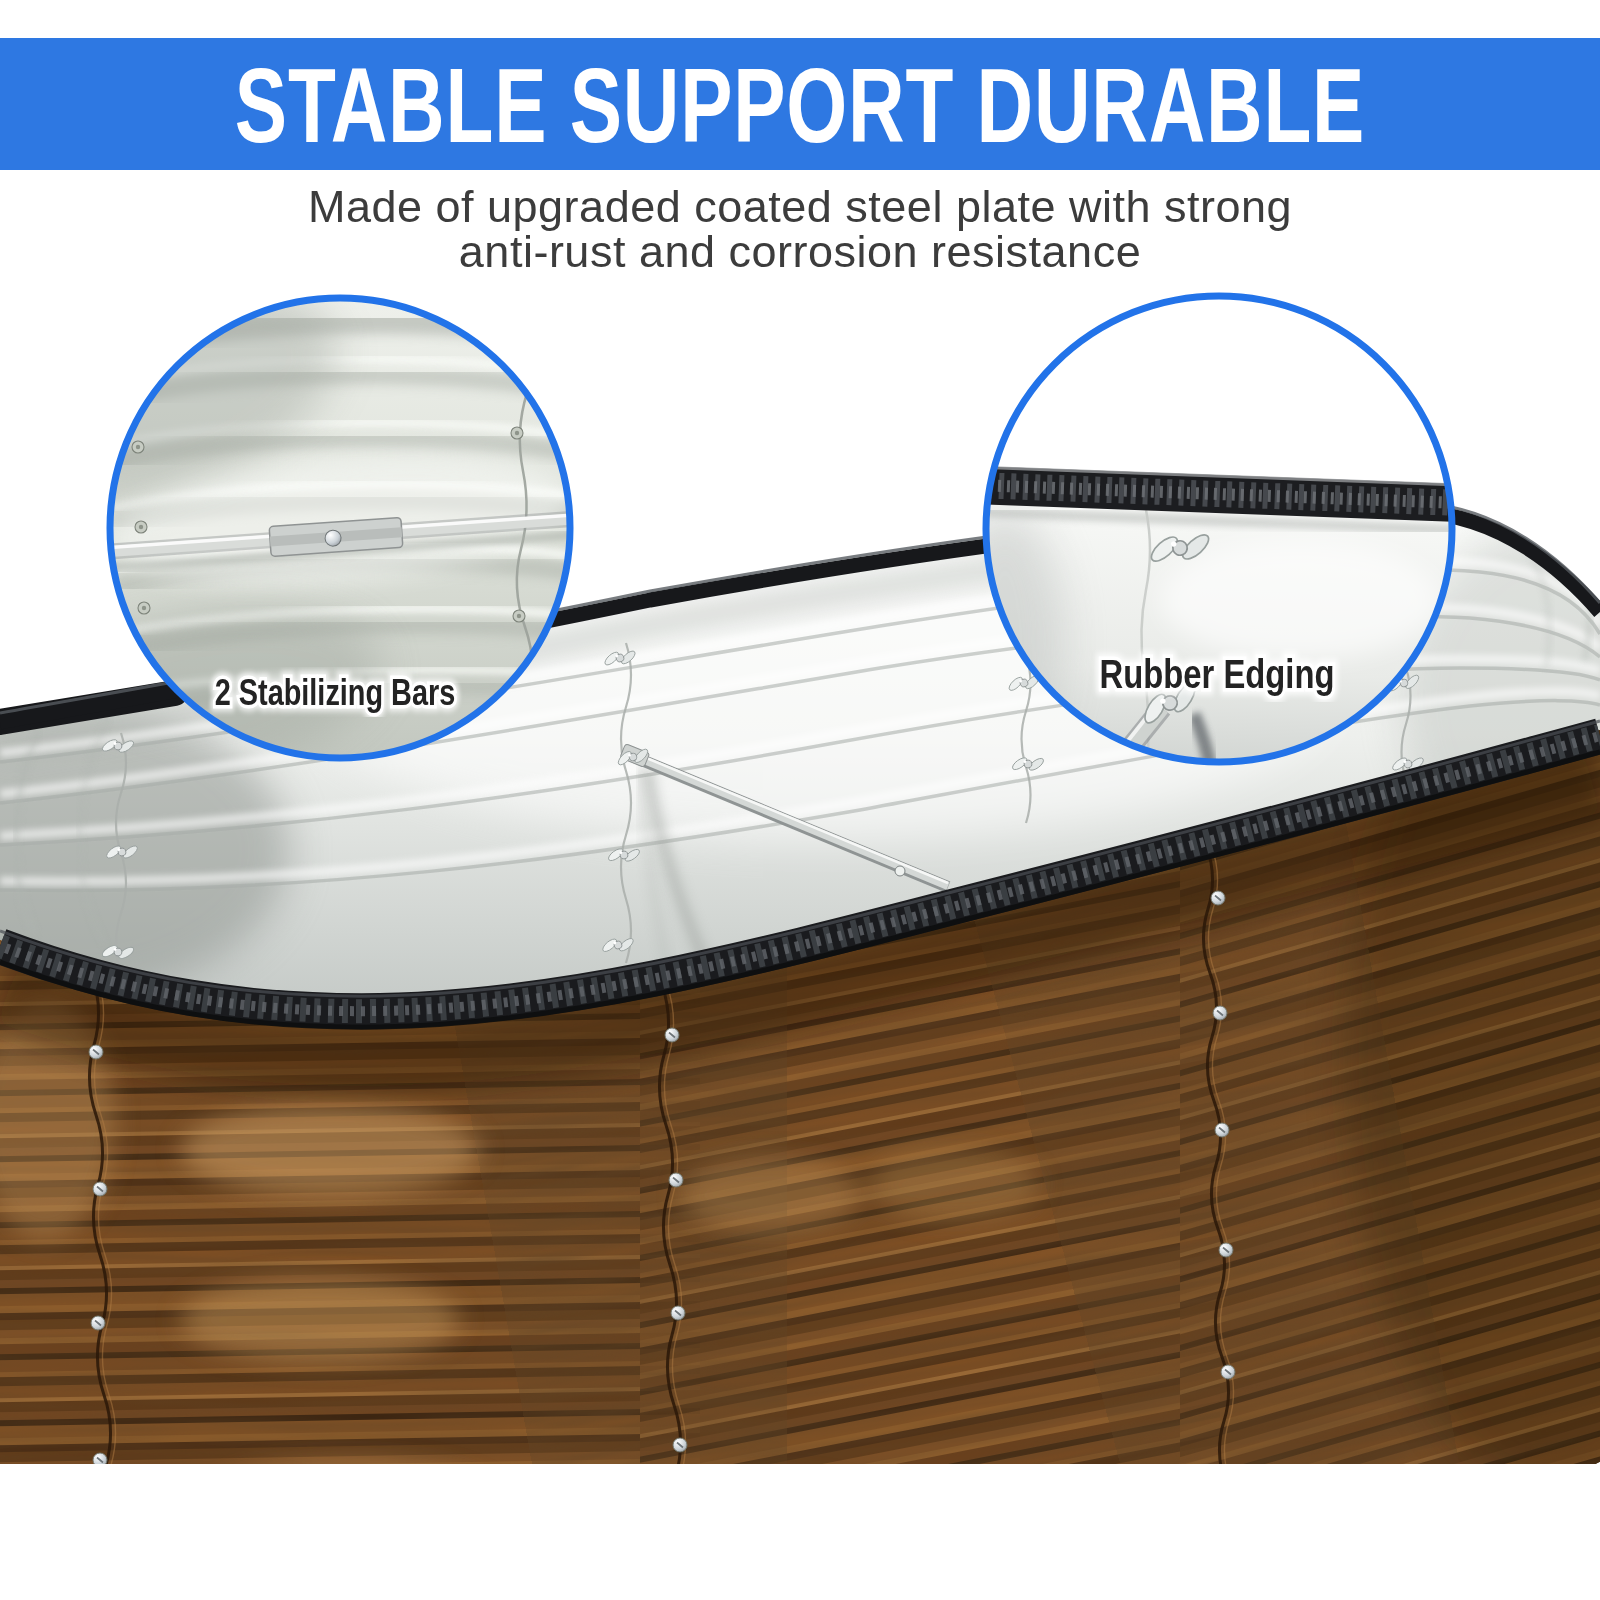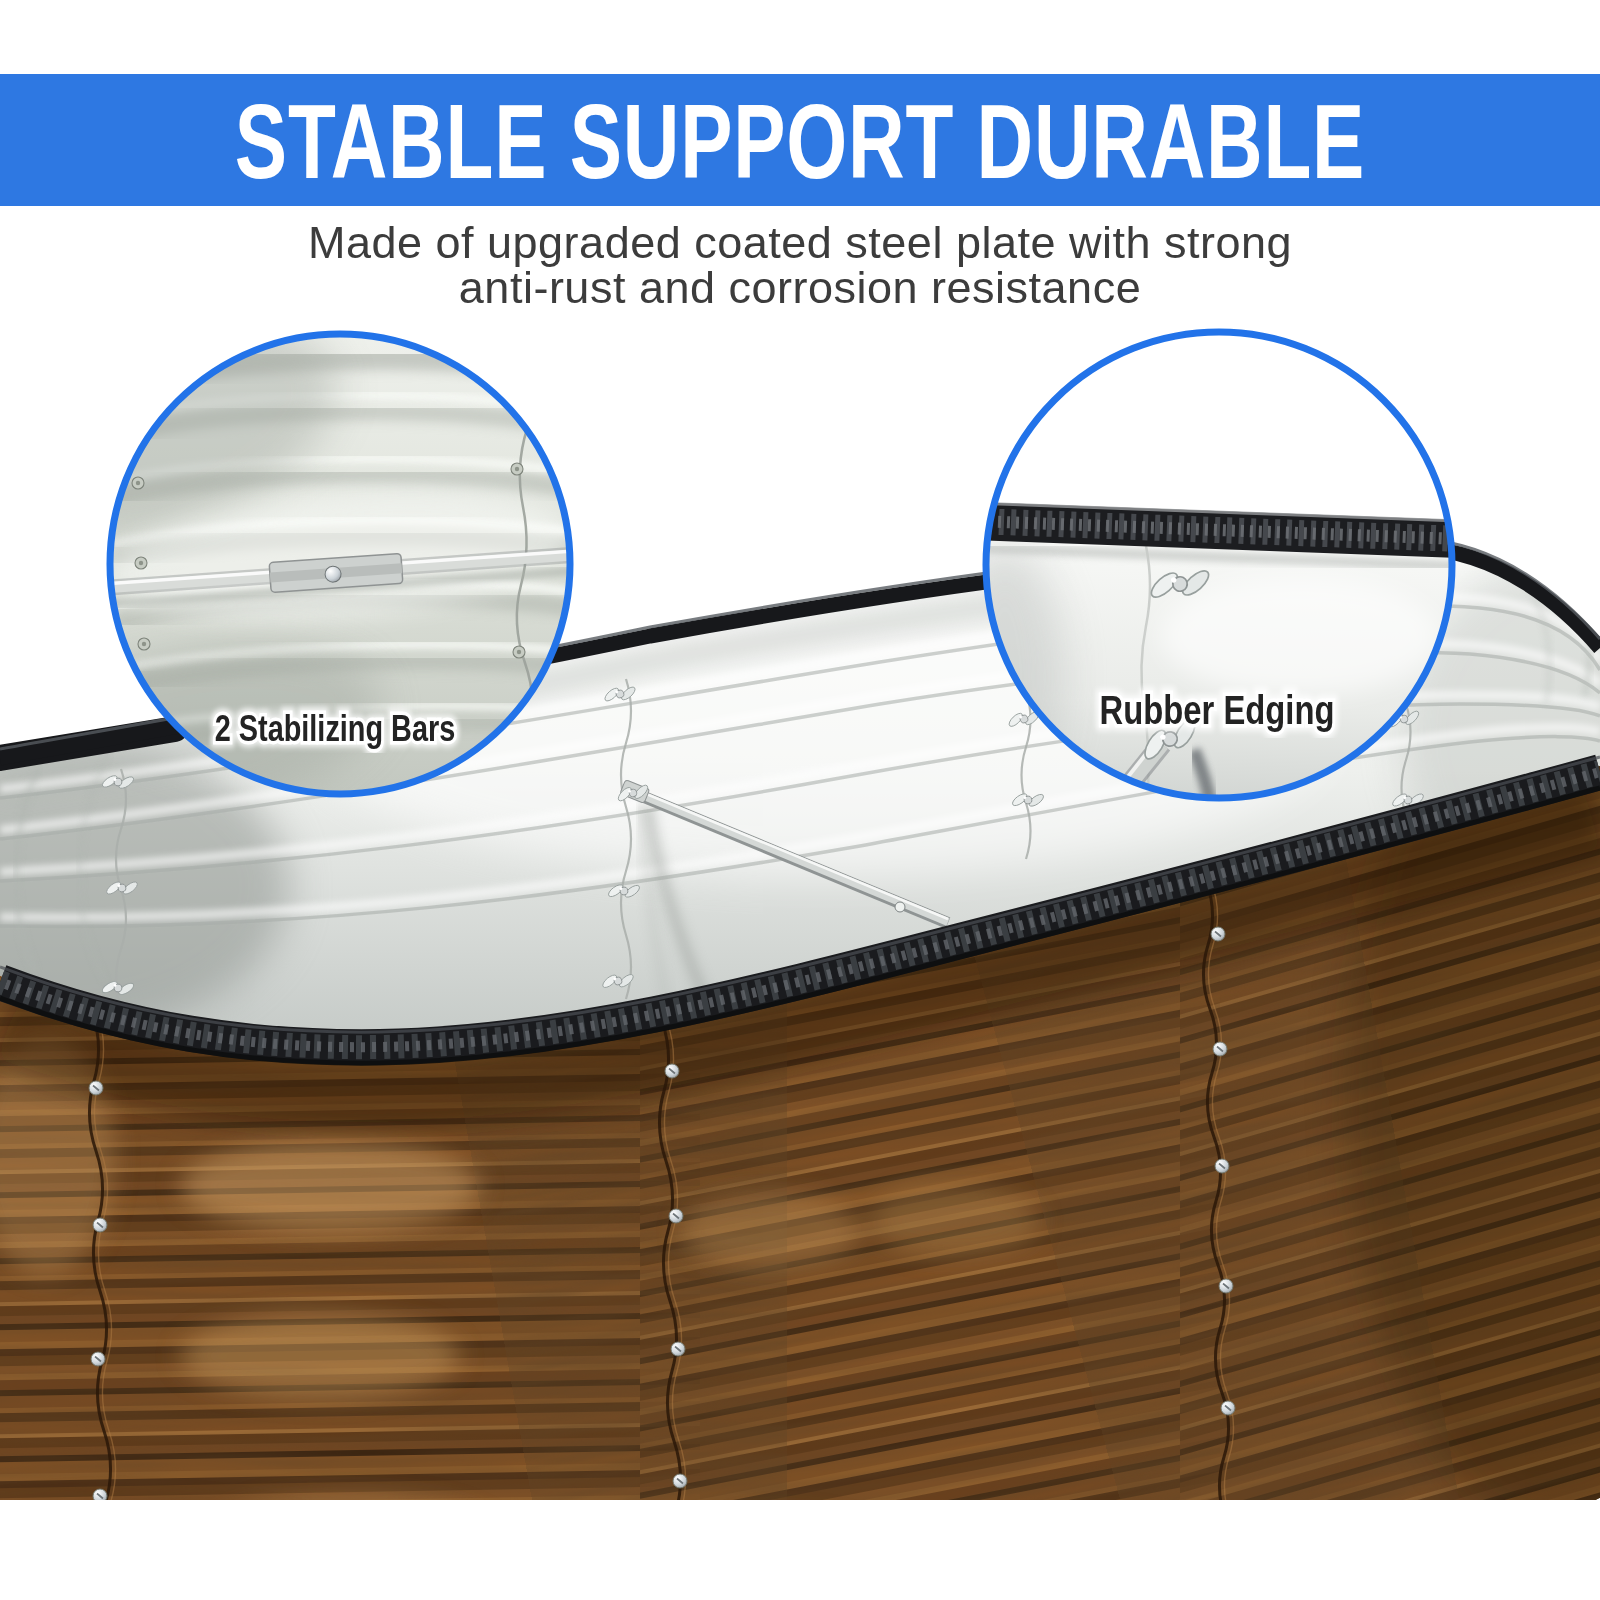--- a/index.html
+++ b/index.html
@@ -1,17 +1,17 @@
 <!DOCTYPE html>
 <html><head>
 <meta charset="utf-8">
 <style>
   html,body{margin:0;padding:0;background:#ffffff;}
   .stage{position:relative;width:1600px;height:1464px;background:#ffffff;overflow:hidden;
-         font-family:"Liberation Sans","DejaVu Sans",sans-serif;margin-top:36px;}
+         font-family:"Liberation Sans","DejaVu Sans",sans-serif;}
   svg{display:block;}
   text{font-family:"Liberation Sans","DejaVu Sans",sans-serif;}
 </style>
 </head>
 <body>
 
 <div class="stage">
 <svg width="1600" height="1600" viewBox="0 0 1600 1600">
   <defs>
 

